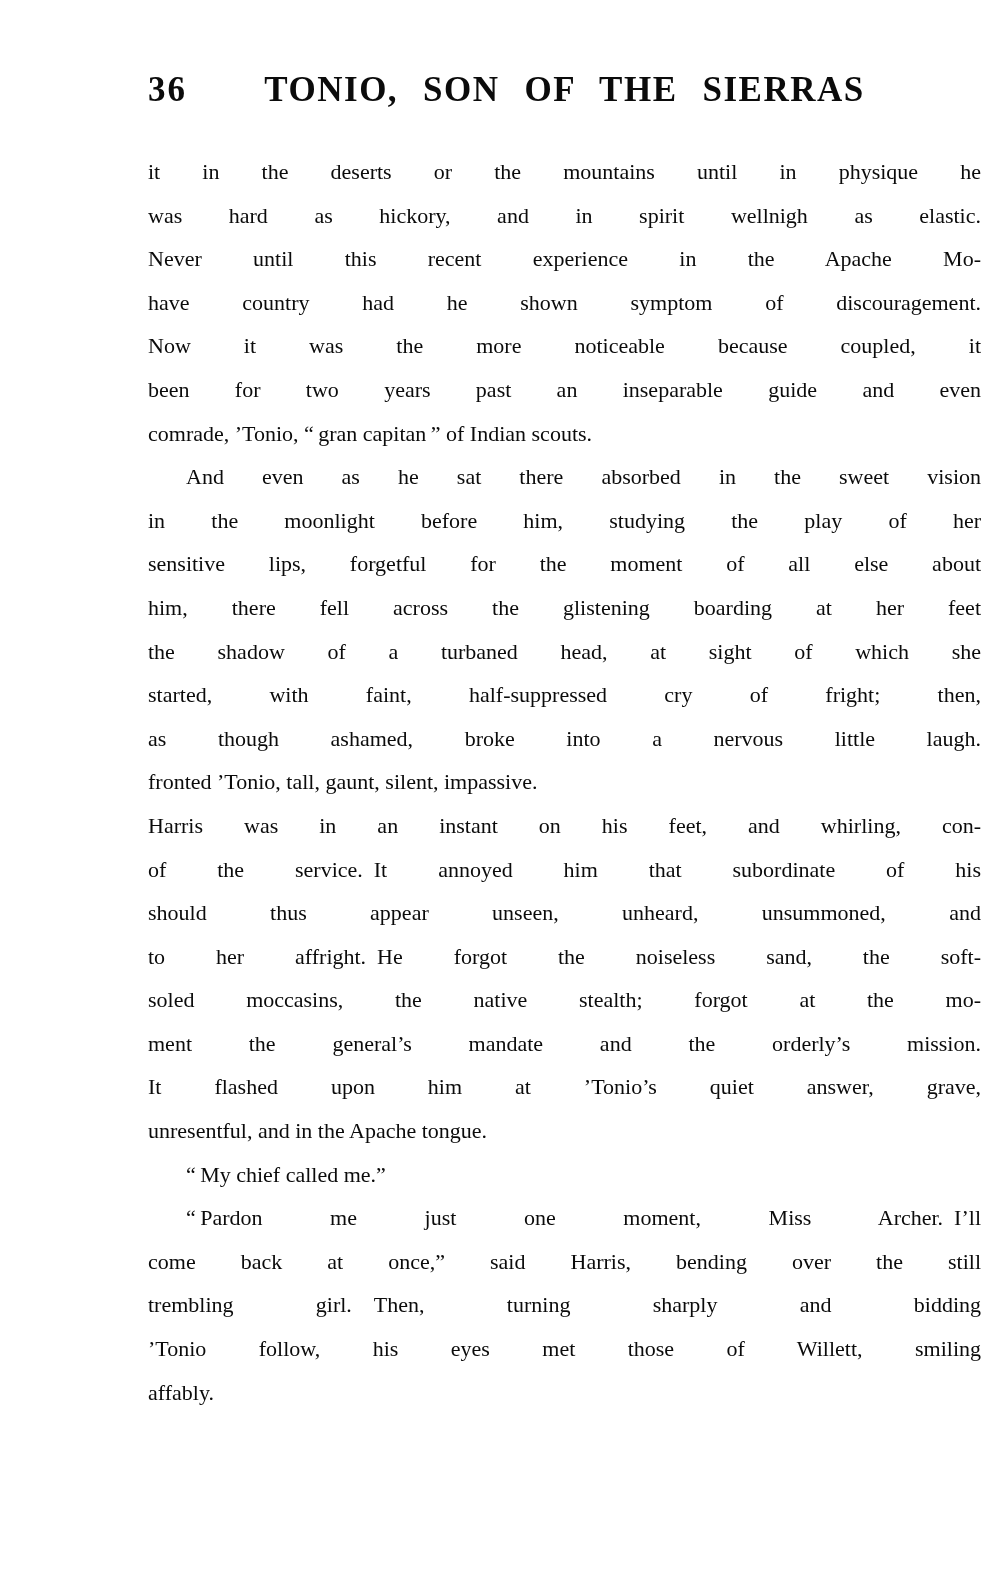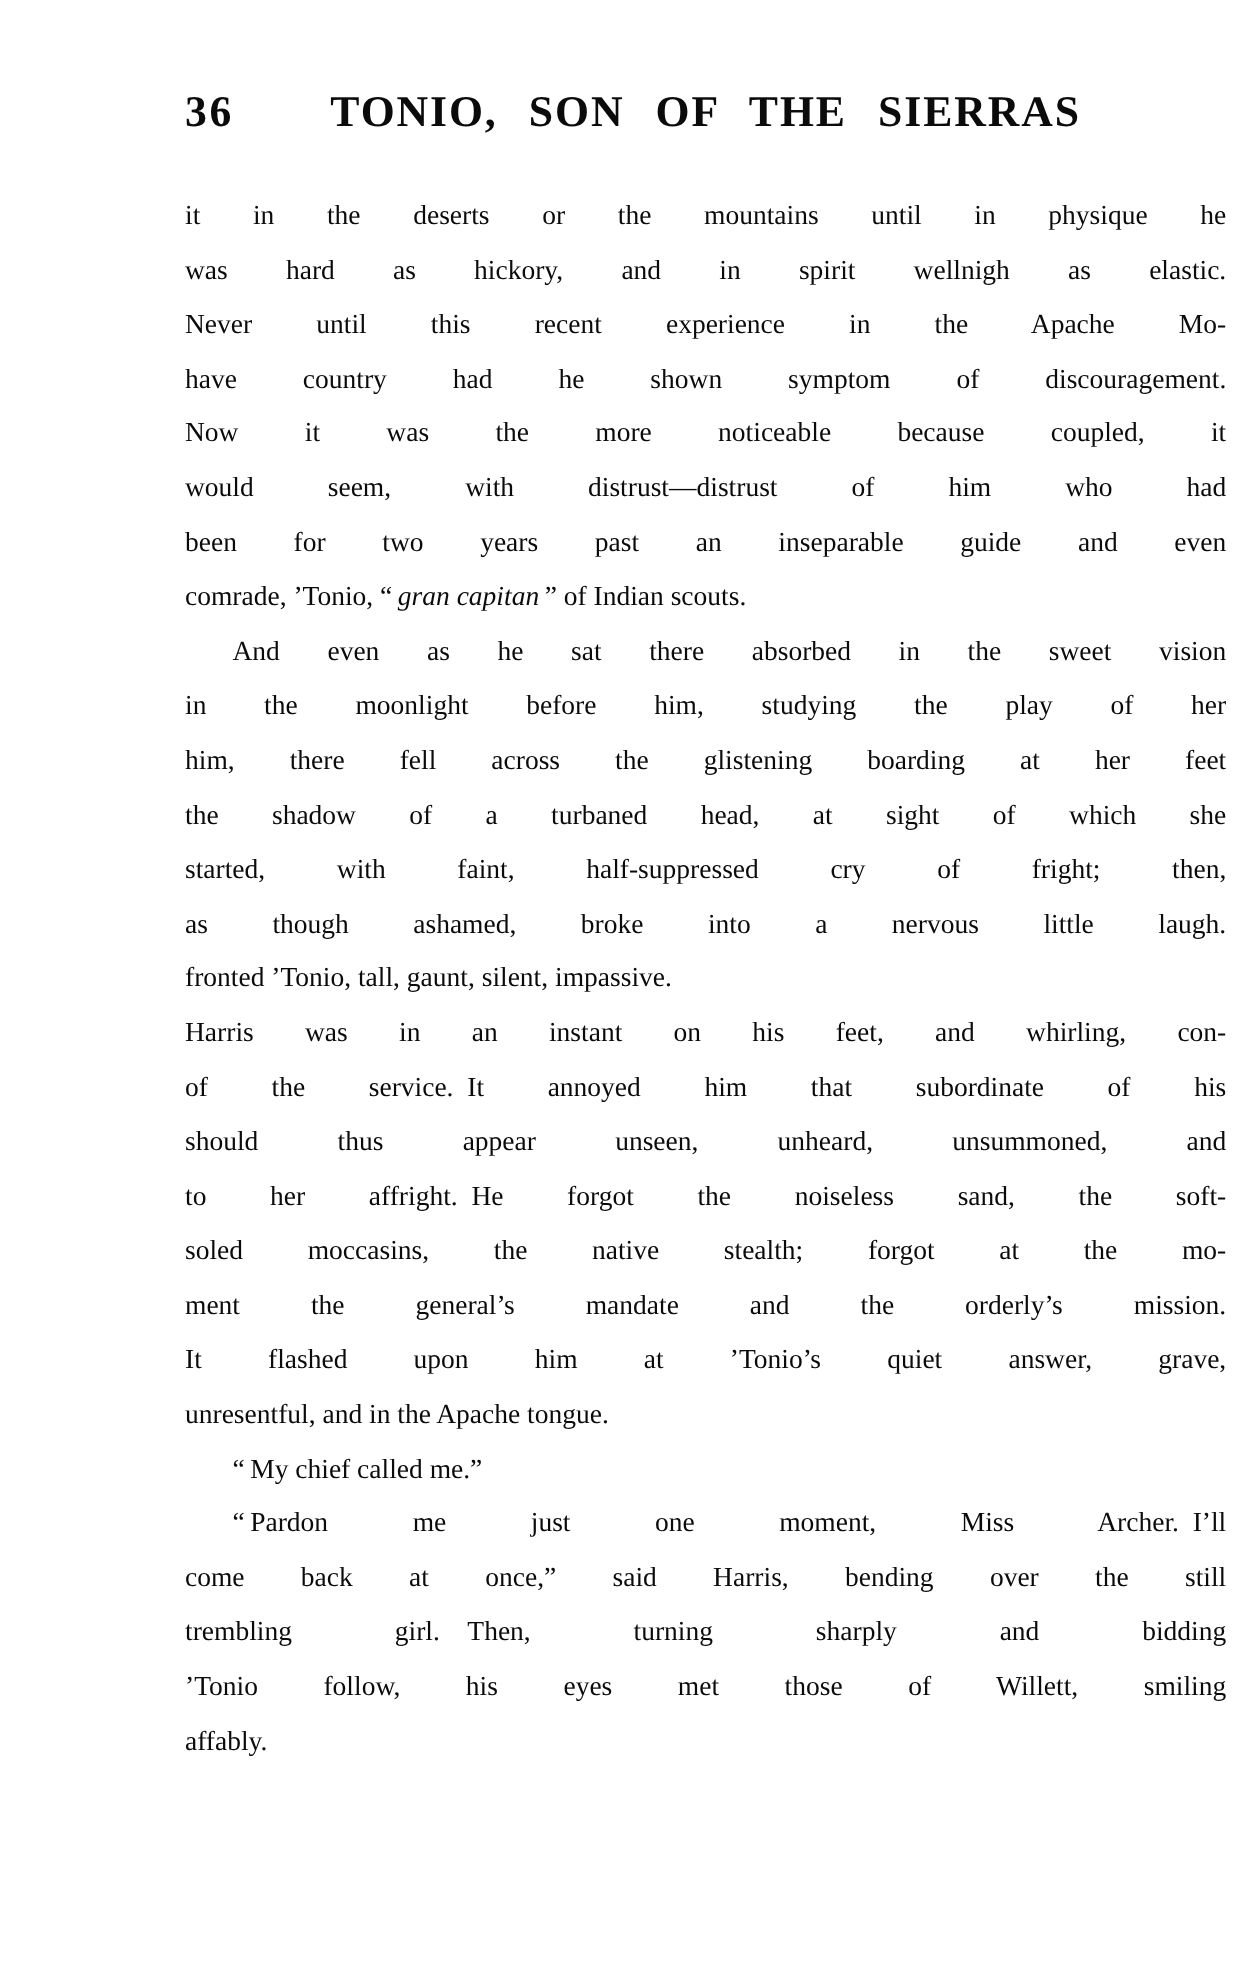--- a/index.html
+++ b/index.html
@@ -56,21 +56,20 @@
     overflow: visible;
   }
   .line.last {
     text-align: left;
     text-align-last: left;
   }
   .line.indent {
     text-indent: 38px;
   }
   .italic {
-    font-style: italic;
   }
   .speck {
     position: absolute;
     background: #1a1a1a;
   }
   .speck-1 { right: 10px; bottom: 10px; width: 4px; height: 3px; }
   .speck-2 { right: 16px; bottom: 8px; width: 3px; height: 2px; }
 </style>
 </head>
 <body>
@@ -81,25 +80,25 @@
     <span class="folio">36</span>
     <span class="head-title">TONIO, SON OF THE SIERRAS</span>
   </header>
 
   <main class="text-block" id="text-block">
       <div class="line"><span>it in the deserts or the mountains until in physique he</span></div>
       <div class="line"><span>was hard as hickory, and in spirit wellnigh as elastic.</span></div>
       <div class="line"><span>Never until this recent experience in the Apache Mo-</span></div>
       <div class="line"><span>have country had he shown symptom of discouragement.</span></div>
       <div class="line"><span>Now it was the more noticeable because coupled, it</span></div>
-      <div class="line"><span>would seem, with distrust—distrust of him who had</span></div>
       <div class="line"><span>been for two years past an inseparable guide and even</span></div>
       <div class="line last"><span>comrade, ’Tonio, “ </span><span class="italic">gran capitan</span><span> ” of Indian scouts.</span></div>
       <div class="line indent"><span>And even as he sat there absorbed in the sweet vision</span></div>
       <div class="line"><span>in the moonlight before him, studying the play of her</span></div>
+      <div class="line"><span>sensitive lips, forgetful for the moment of all else about</span></div>
       <div class="line"><span>him, there fell across the glistening boarding at her feet</span></div>
       <div class="line"><span>the shadow of a turbaned head, at sight of which she</span></div>
       <div class="line"><span>started, with faint, half-suppressed cry of fright; then,</span></div>
       <div class="line"><span>as though ashamed, broke into a nervous little laugh.</span></div>
       <div class="line last"><span>fronted ’Tonio, tall, gaunt, silent, impassive.</span></div>
       <div class="line"><span>Harris was in an instant on his feet, and whirling, con-</span></div>
       <div class="line"><span>of the service. It annoyed him that subordinate of his</span></div>
       <div class="line"><span>should thus appear unseen, unheard, unsummoned, and</span></div>
       <div class="line"><span>to her affright. He forgot the noiseless sand, the soft-</span></div>
       <div class="line"><span>soled moccasins, the native stealth; forgot at the mo-</span></div>

